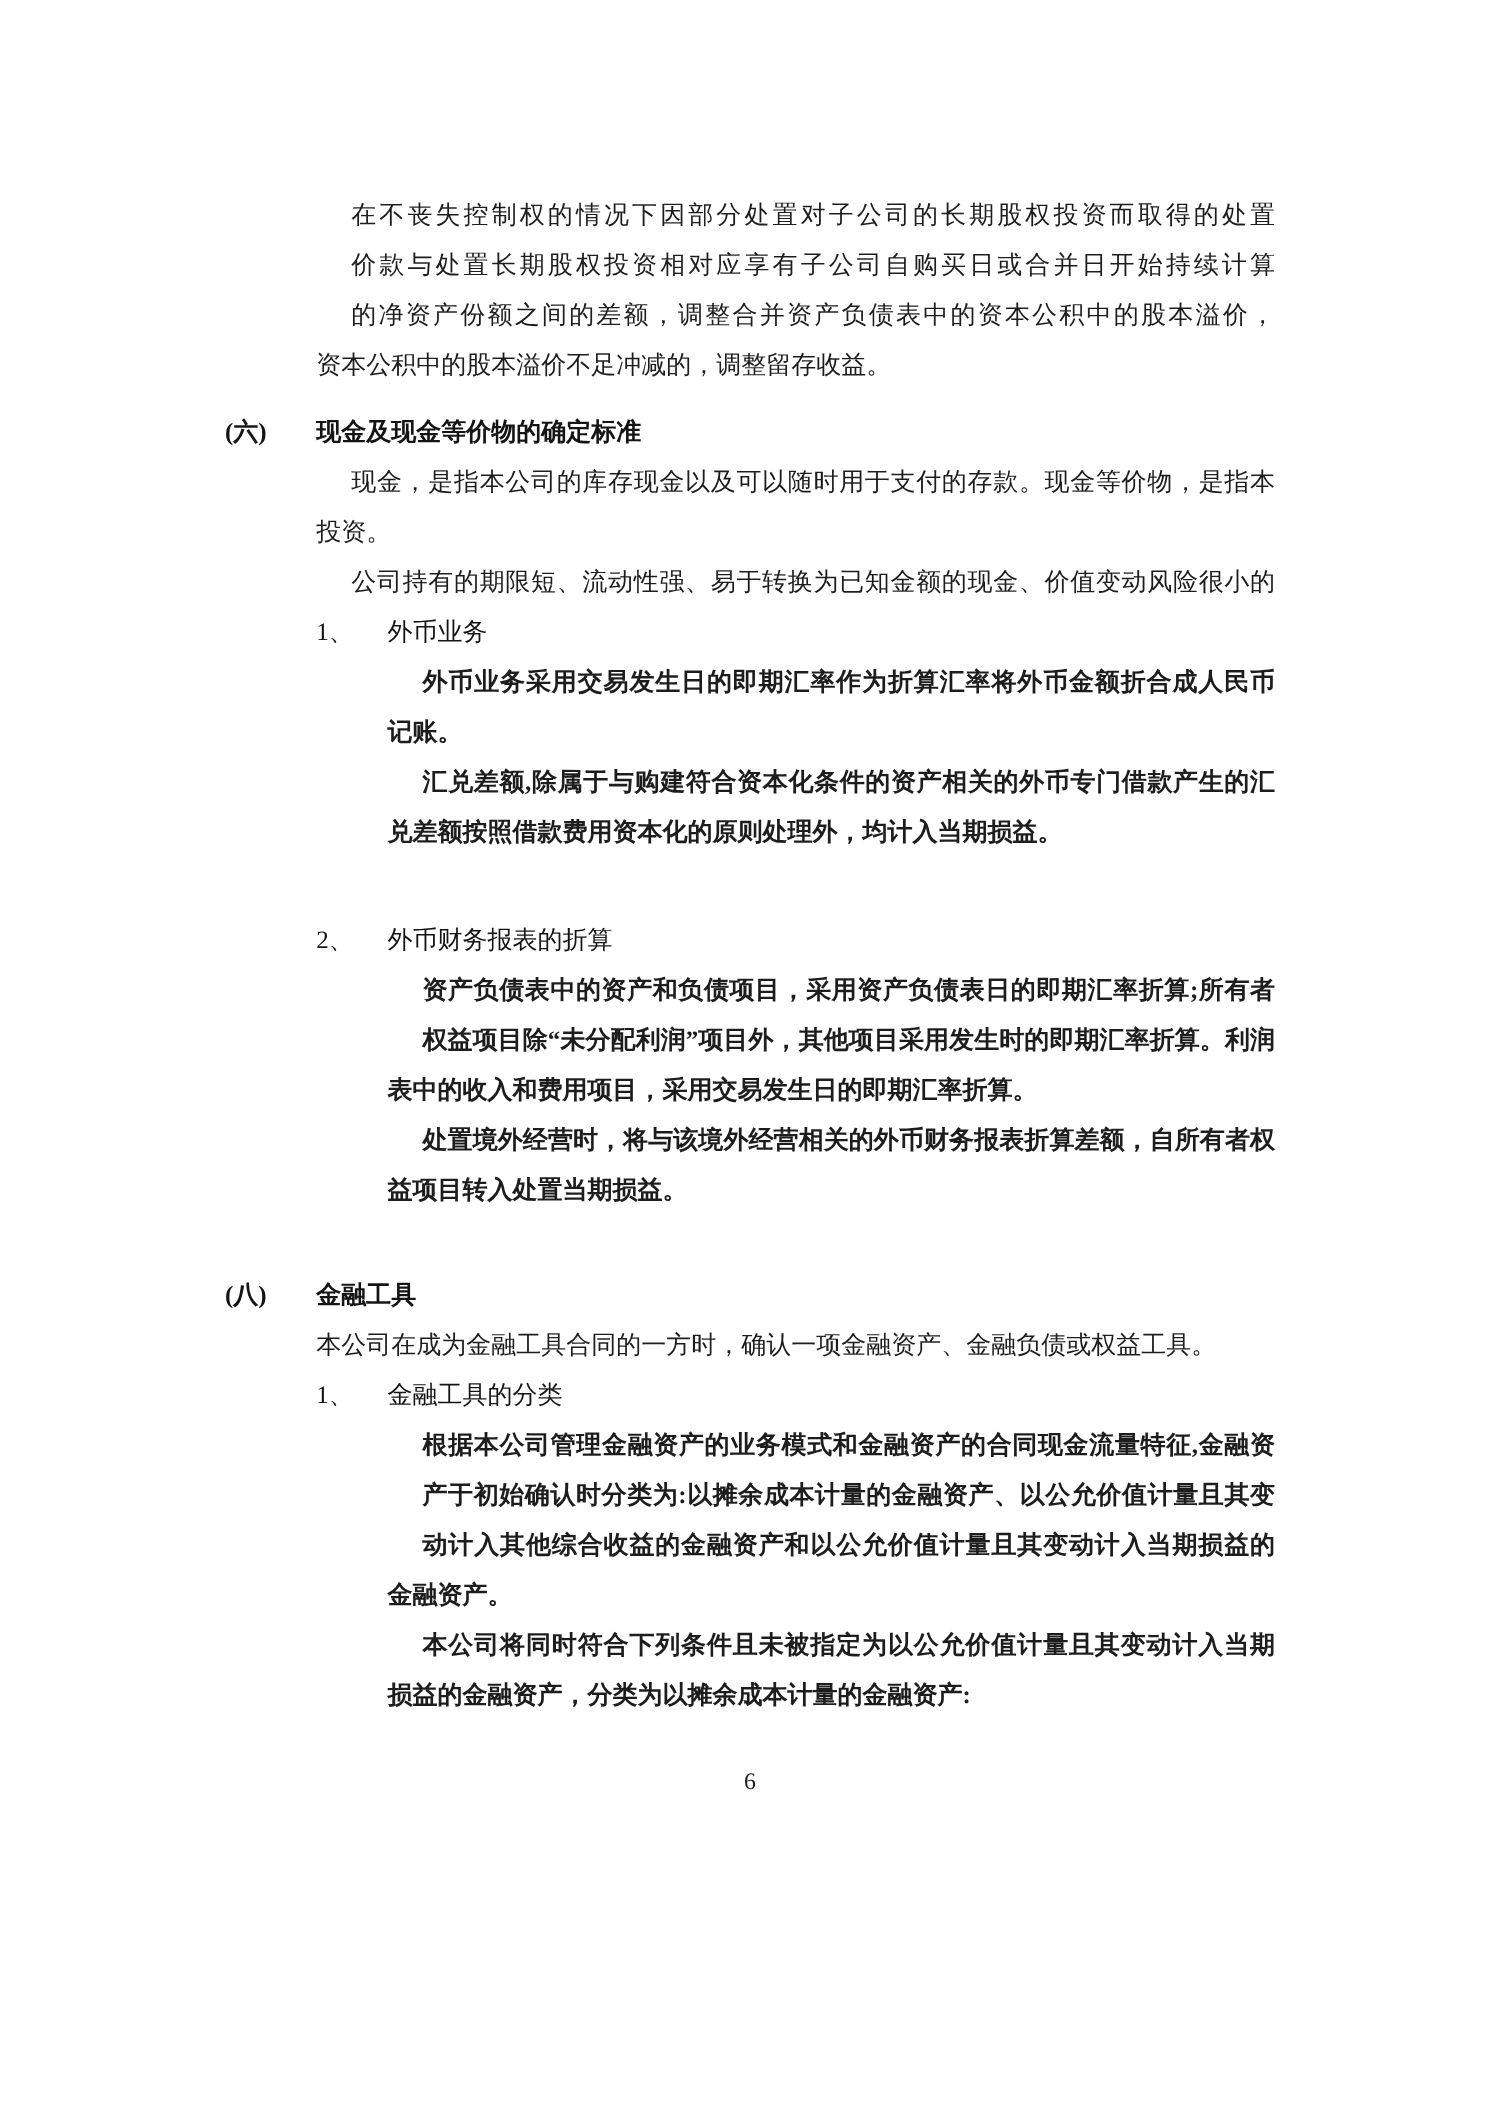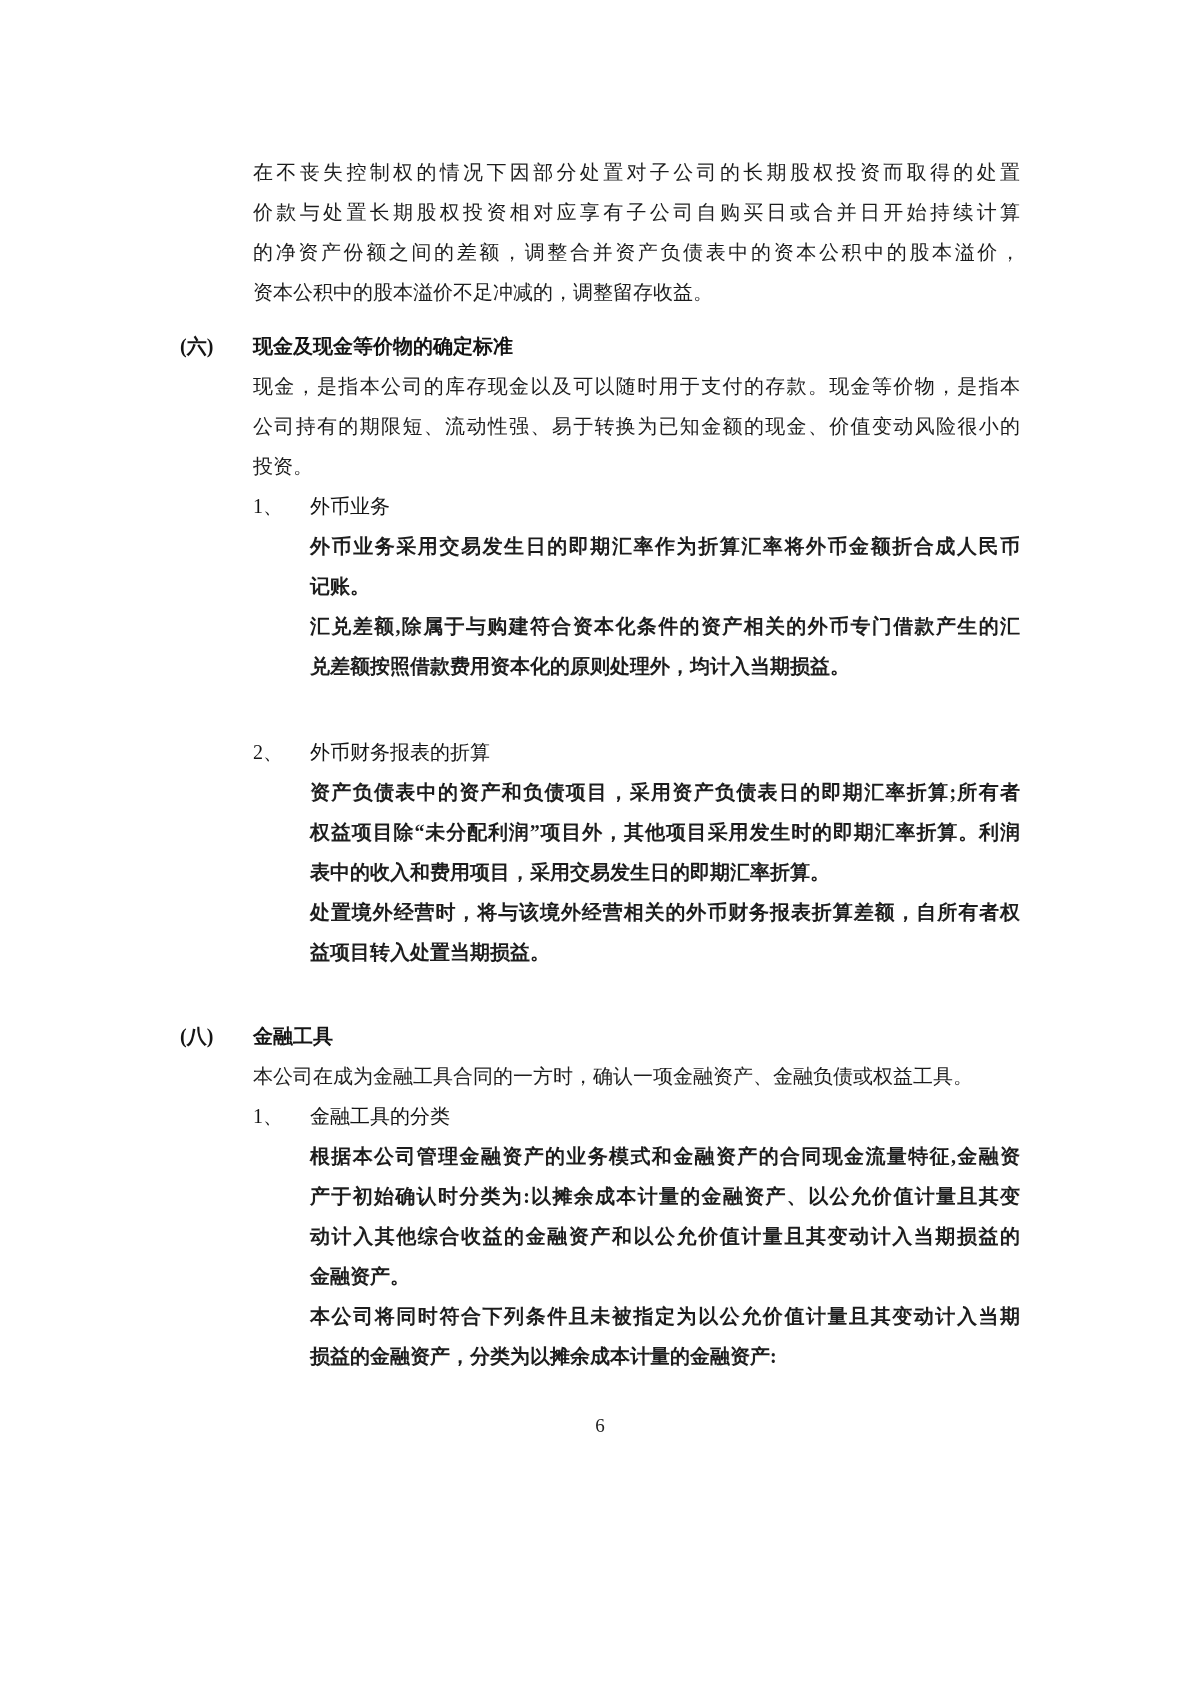--- a/index.html
+++ b/index.html
@@ -22,20 +22,21 @@
   }
   .line {
     line-height: 40px;
     white-space: nowrap;
     text-align: left;
   }
   .line.j {
     text-align: justify;
     text-align-last: justify;
     text-justify: inter-character;
+    margin-left: 28px;
   }
   .section-row {
     padding-left: 180px;
     line-height: 40px;
     font-weight: bold;
     color: #141414;
     white-space: nowrap;
   }
   .section-label {
     display: inline-block;
@@ -71,22 +72,22 @@
   <div>
       <div class="para level1">
         <div class="line j">在不丧失控制权的情况下因部分处置对子公司的长期股权投资而取得的处置</div>
         <div class="line j">价款与处置长期股权投资相对应享有子公司自购买日或合并日开始持续计算</div>
         <div class="line j">的净资产份额之间的差额，调整合并资产负债表中的资本公积中的股本溢价，</div>
         <div class="line">资本公积中的股本溢价不足冲减的，调整留存收益。</div>
       </div>
       <div class="section-row" style="margin-top: 14px;"><span class="section-label">(六)</span><span class="section-title">现金及现金等价物的确定标准</span></div>
       <div class="para level1">
         <div class="line j">现金，是指本公司的库存现金以及可以随时用于支付的存款。现金等价物，是指本</div>
+        <div class="line">投资。</div>
         <div class="line j">公司持有的期限短、流动性强、易于转换为已知金额的现金、价值变动风险很小的</div>
-        <div class="line">投资。</div>
       </div>
       <div class="subsection-row"><span class="subsection-num">1、</span><span class="subsection-title">外币业务</span></div>
       <div class="para level2">
         <div class="line j">外币业务采用交易发生日的即期汇率作为折算汇率将外币金额折合成人民币</div>
         <div class="line">记账。</div>
       </div>
       <div class="para level2">
         <div class="line j">汇兑差额,除属于与购建符合资本化条件的资产相关的外币专门借款产生的汇</div>
         <div class="line">兑差额按照借款费用资本化的原则处理外，均计入当期损益。</div>
       </div>

